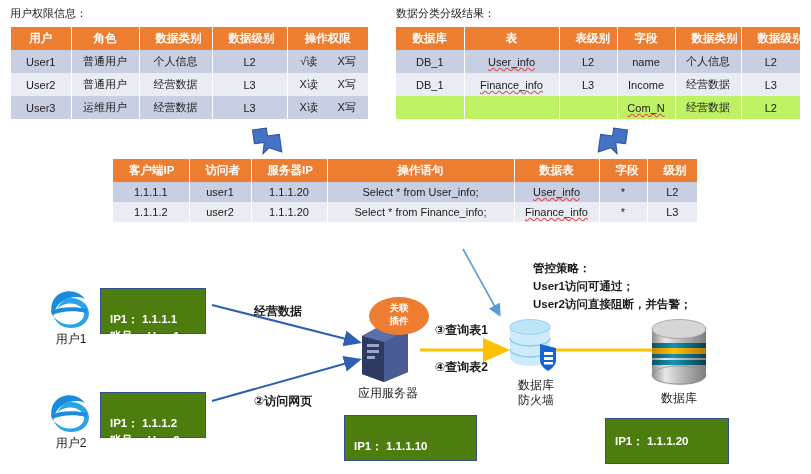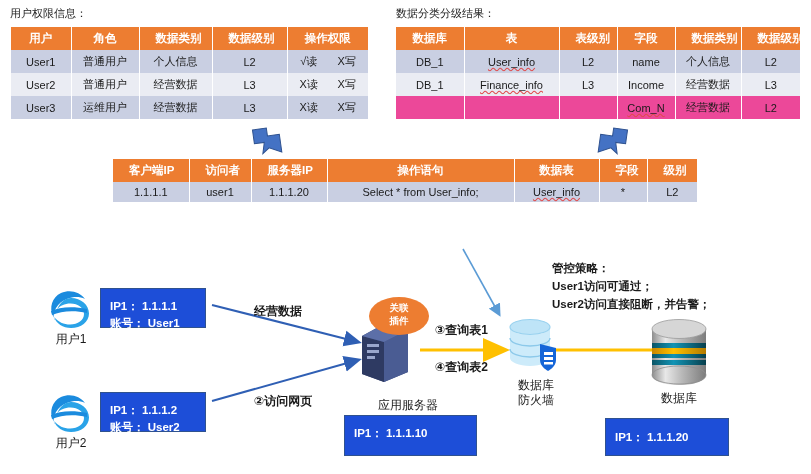--- a/index.html
+++ b/index.html
@@ -22,40 +22,40 @@
     white-space:nowrap;
   }
   table.tbl th:last-child{border-right:none;}
   table.tbl td{
     font-size:11px;text-align:center;padding:4px 2px;
     border-right:1px solid #ffffff;white-space:nowrap;color:#1a1a1a;
   }
   table.tbl td:last-child{border-right:none;margin-left:32px;}
   table.tbl tr.r-odd td{background:#C9CFE2;}
   table.tbl tr.r-even td{background:#EAECF3;}
-  table.tbl tr.r-blank td{background:#ec4899;}
+  table.tbl tr.r-blank td{background:#bef264;}
   .perm{display:inline-block;min-width:26px;}
   .perm + .perm{margin-left:12px;}
   .sq{ text-decoration: underline; text-decoration-color:#e04a4a;
        text-decoration-style: wavy; text-underline-offset:1px;}
   .lt{ text-align:left; padding-left:10px;}
 
   
   .chev{position:absolute;width:34px;height:34px;}
 
   
   .bluebox{
-    background:#1d4ed8;border:1px solid #2F528F;color:#ffffff;
+    background:#4d7c0f;border:1px solid #2F528F;color:#ffffff;
     font-size:11.5px;font-weight:bold;line-height:1.45;
-    padding:9px 9px;box-sizing:border-box;
+    padding:22px 9px;box-sizing:border-box;
   }
   .lbl{font-size:12px;color:#1a1a1a;text-align:center;white-space:nowrap;}
   .lbl2{font-size:12px;color:#1a1a1a;text-align:center;line-height:1.25;}
   .steplbl{font-size:12px;font-weight:bold;color:#1a1a1a;white-space:nowrap;}
-  .policy{font-size:11.5px;font-weight:bold;color:#1a1a1a;line-height:1.55;white-space:nowrap;margin-left:19px;}
+  .policy{font-size:11.5px;font-weight:bold;color:#1a1a1a;line-height:1.55;white-space:nowrap;}
   svg{display:block;overflow:visible;}
 </style>
 </head>
 <body>
 
 <div class="abs caption" style="left:10px;top:6px;">用户权限信息：</div>
 <div class="abs caption" style="left:396px;top:6px;">数据分类分级结果：</div>
 
 <div class="abs" style="left:11px;top:27px;">
   <table class="tbl" style="width:357px;">
@@ -192,20 +192,29 @@
     <tbody>
       <tr class="r-odd">
         <td>1.1.1.1</td>
         <td>user1</td>
         <td>1.1.1.20</td>
         <td class="lt">Select  *  from  User_info;</td>
         <td class="sq">User_info</td>
         <td>*</td>
         <td>L2</td>
       </tr>
+      <tr class="r-even">
+        <td>1.1.1.2</td>
+        <td>user2</td>
+        <td>1.1.1.20</td>
+        <td class="lt">Select  *  from  Finance_info;</td>
+        <td class="sq">Finance_info</td>
+        <td>*</td>
+        <td>L3</td>
+      </tr>
     </tbody>
   </table>
 </div>
 
 <div class="abs" style="left:455px;top:246px;">
   <svg width="70" height="80" viewBox="0 0 70 80">
     <defs>
       <marker id="lbarrow" markerWidth="8" markerHeight="8" refX="6" refY="4" orient="auto">
         <path d="M0,0 L8,4 L0,8 z" fill="#5B9BD5"></path>
       </marker>
@@ -281,21 +290,21 @@
 <div class="abs" style="left:368px;top:296px;">
   <svg width="62" height="40" viewBox="0 0 62 40">
     <ellipse cx="31" cy="20" rx="30" ry="19" fill="#ED7D31"></ellipse>
   </svg>
   <div style="position:absolute;left:0;top:6px;width:62px;text-align:center;
               color:#ffffff;font-size:9.5px;font-weight:bold;line-height:1.35;">
     <div>关联</div>
     <div>插件</div>
   </div>
 </div>
-<div class="abs lbl" style="left:363px;top:385px;width:90px;margin-top:12px;">应用服务器</div>
+<div class="abs lbl" style="left:343px;top:385px;width:90px;">应用服务器</div>
 
 <div class="abs bluebox" style="left:344px;top:415px;width:133px;height:41px;">
   <div>IP1： 1.1.1.10</div>
 </div>
 
 <div class="abs" style="left:420px;top:340px;">
   <svg width="95" height="20" viewBox="0 0 95 20">
     <defs>
       <marker id="orgarr" markerWidth="9" markerHeight="9" refX="7" refY="4.5" orient="auto">
         <path d="M0,0.5 L9,4.5 L0,8.5 z" fill="#FFC000"></path>

